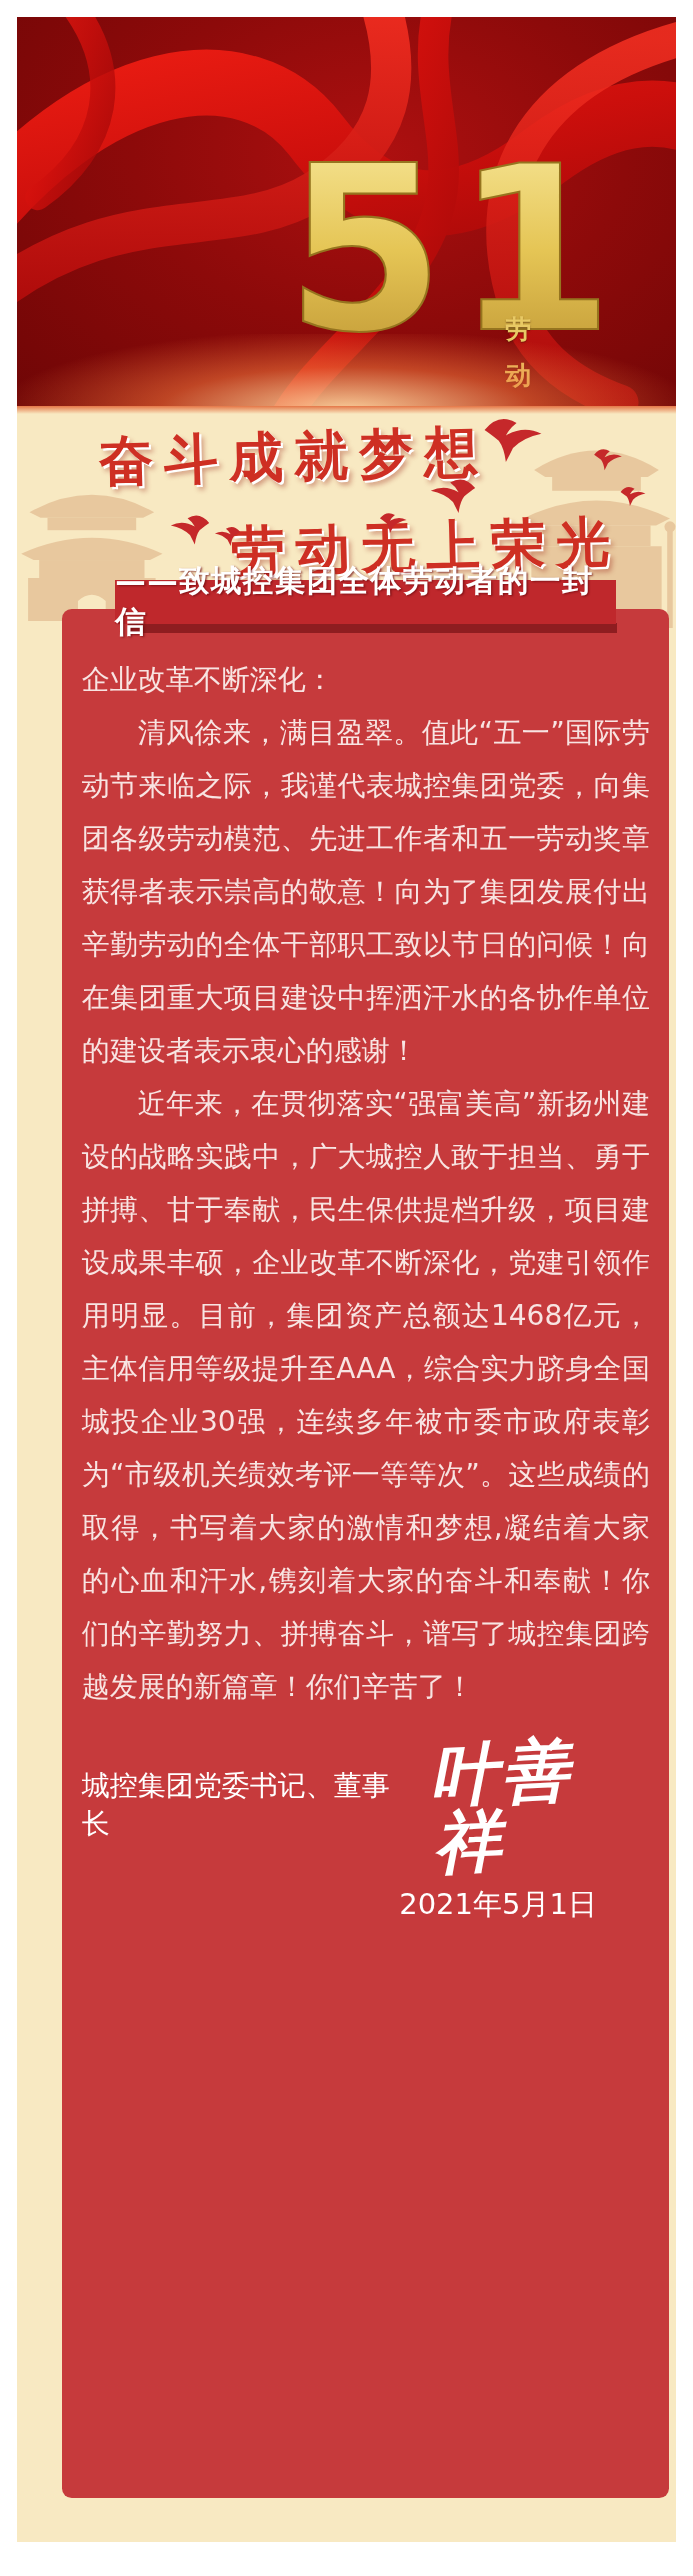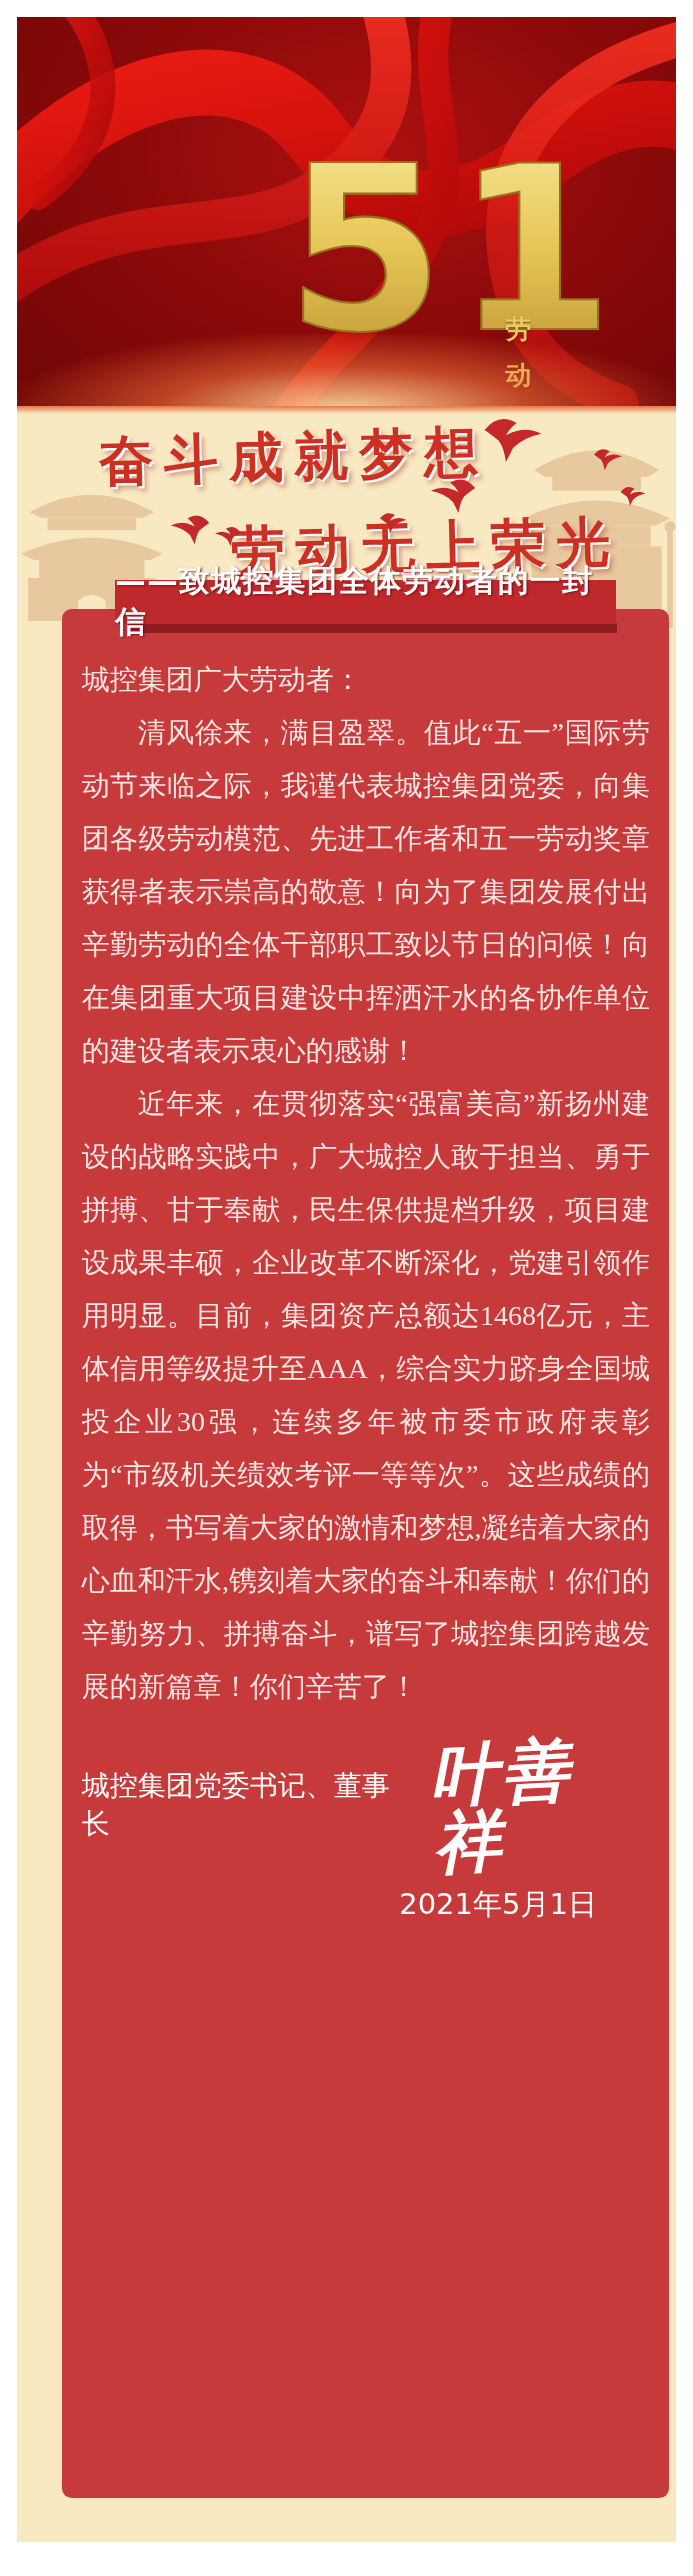--- a/index.html
+++ b/index.html
@@ -53,21 +53,21 @@
     position:absolute;left:111px;top:217px;width:489px;height:9.7px;
     background:#8e1d20;z-index:2;
   }
   
   .card{
     position:absolute;left:45px;top:203px;width:607px;height:1889px;z-index:1;
     background:#c63a3c;border-radius:9.7px;box-sizing:border-box;
     padding:44px 19.4px 0 19.4px;color:#f8e4e2;
   }
   .card p{margin:0;font-size:28px;line-height:53px;text-align:justify;}
-  .card p.para{text-indent:2em;font-family:Liberation Serif, serif;}
+  .card p.para{text-indent:2em;}
   .sig-row{
     margin-top:25px;display:flex;justify-content:flex-end;align-items:center;
     gap:18px;padding-right:7px;
   }
   .sig-title{font-size:28px;color:#ffffff;}
   .sig-name{
     font-size:67px;line-height:1;color:#ffffff;font-style:italic;font-weight:bold;
     transform:rotate(-3deg);letter-spacing:4.2px;
   }
   .sig-date{margin-top:12.5px;text-align:right;padding-right:53px;font-size:29px;color:#ffffff;}
@@ -159,21 +159,21 @@
       <path d="M2 10 Q10 0 20 6 Q16 9 14 13 Q24 7 34 12 Q24 14 18 20 L14 28 Q13 20 10 16 Q5 12 2 10 Z" fill="#c5282a"></path>
     </svg>
     <svg class="bird" style="left:196px;top:118px;transform:scaleX(-1)" width="29" height="23.6" viewBox="0 0 36 30">
       <path d="M2 10 Q10 0 20 6 Q16 9 14 13 Q24 7 34 12 Q24 14 18 20 L14 28 Q13 20 10 16 Q5 12 2 10 Z" fill="#c5282a"></path>
     </svg>
 
     <div class="title-banner">——致城控集团全体劳动者的一封信</div>
     <div class="title-banner-shadow"></div>
 
     <div class="card">
-      <p>城控集团广大劳动者：</p>
+      <p>企业改革不断深化：</p>
       <p class="para">清风徐来，满目盈翠。值此“五一”国际劳动节来临之际，我谨代表城控集团党委，向集团各级劳动模范、先进工作者和五一劳动奖章获得者表示崇高的敬意！向为了集团发展付出辛勤劳动的全体干部职工致以节日的问候！向在集团重大项目建设中挥洒汗水的各协作单位的建设者表示衷心的感谢！</p>
       <p class="para">近年来，在贯彻落实“强富美高”新扬州建设的战略实践中，广大城控人敢于担当、勇于拼搏、甘于奉献，民生保供提档升级，项目建设成果丰硕，企业改革不断深化，党建引领作用明显。目前，集团资产总额达1468亿元，主体信用等级提升至AAA，综合实力跻身全国城投企业30强，连续多年被市委市政府表彰为“市级机关绩效考评一等等次”。这些成绩的取得，书写着大家的激情和梦想,凝结着大家的心血和汗水,镌刻着大家的奋斗和奉献！你们的辛勤努力、拼搏奋斗，谱写了城控集团跨越发展的新篇章！你们辛苦了！</p>
 
       <div class="sig-row">
         <span class="sig-title">城控集团党委书记、董事长</span>
         <span class="sig-name">叶善祥</span>
       </div>
       <div class="sig-date">2021年5月1日</div>
     </div>
 

